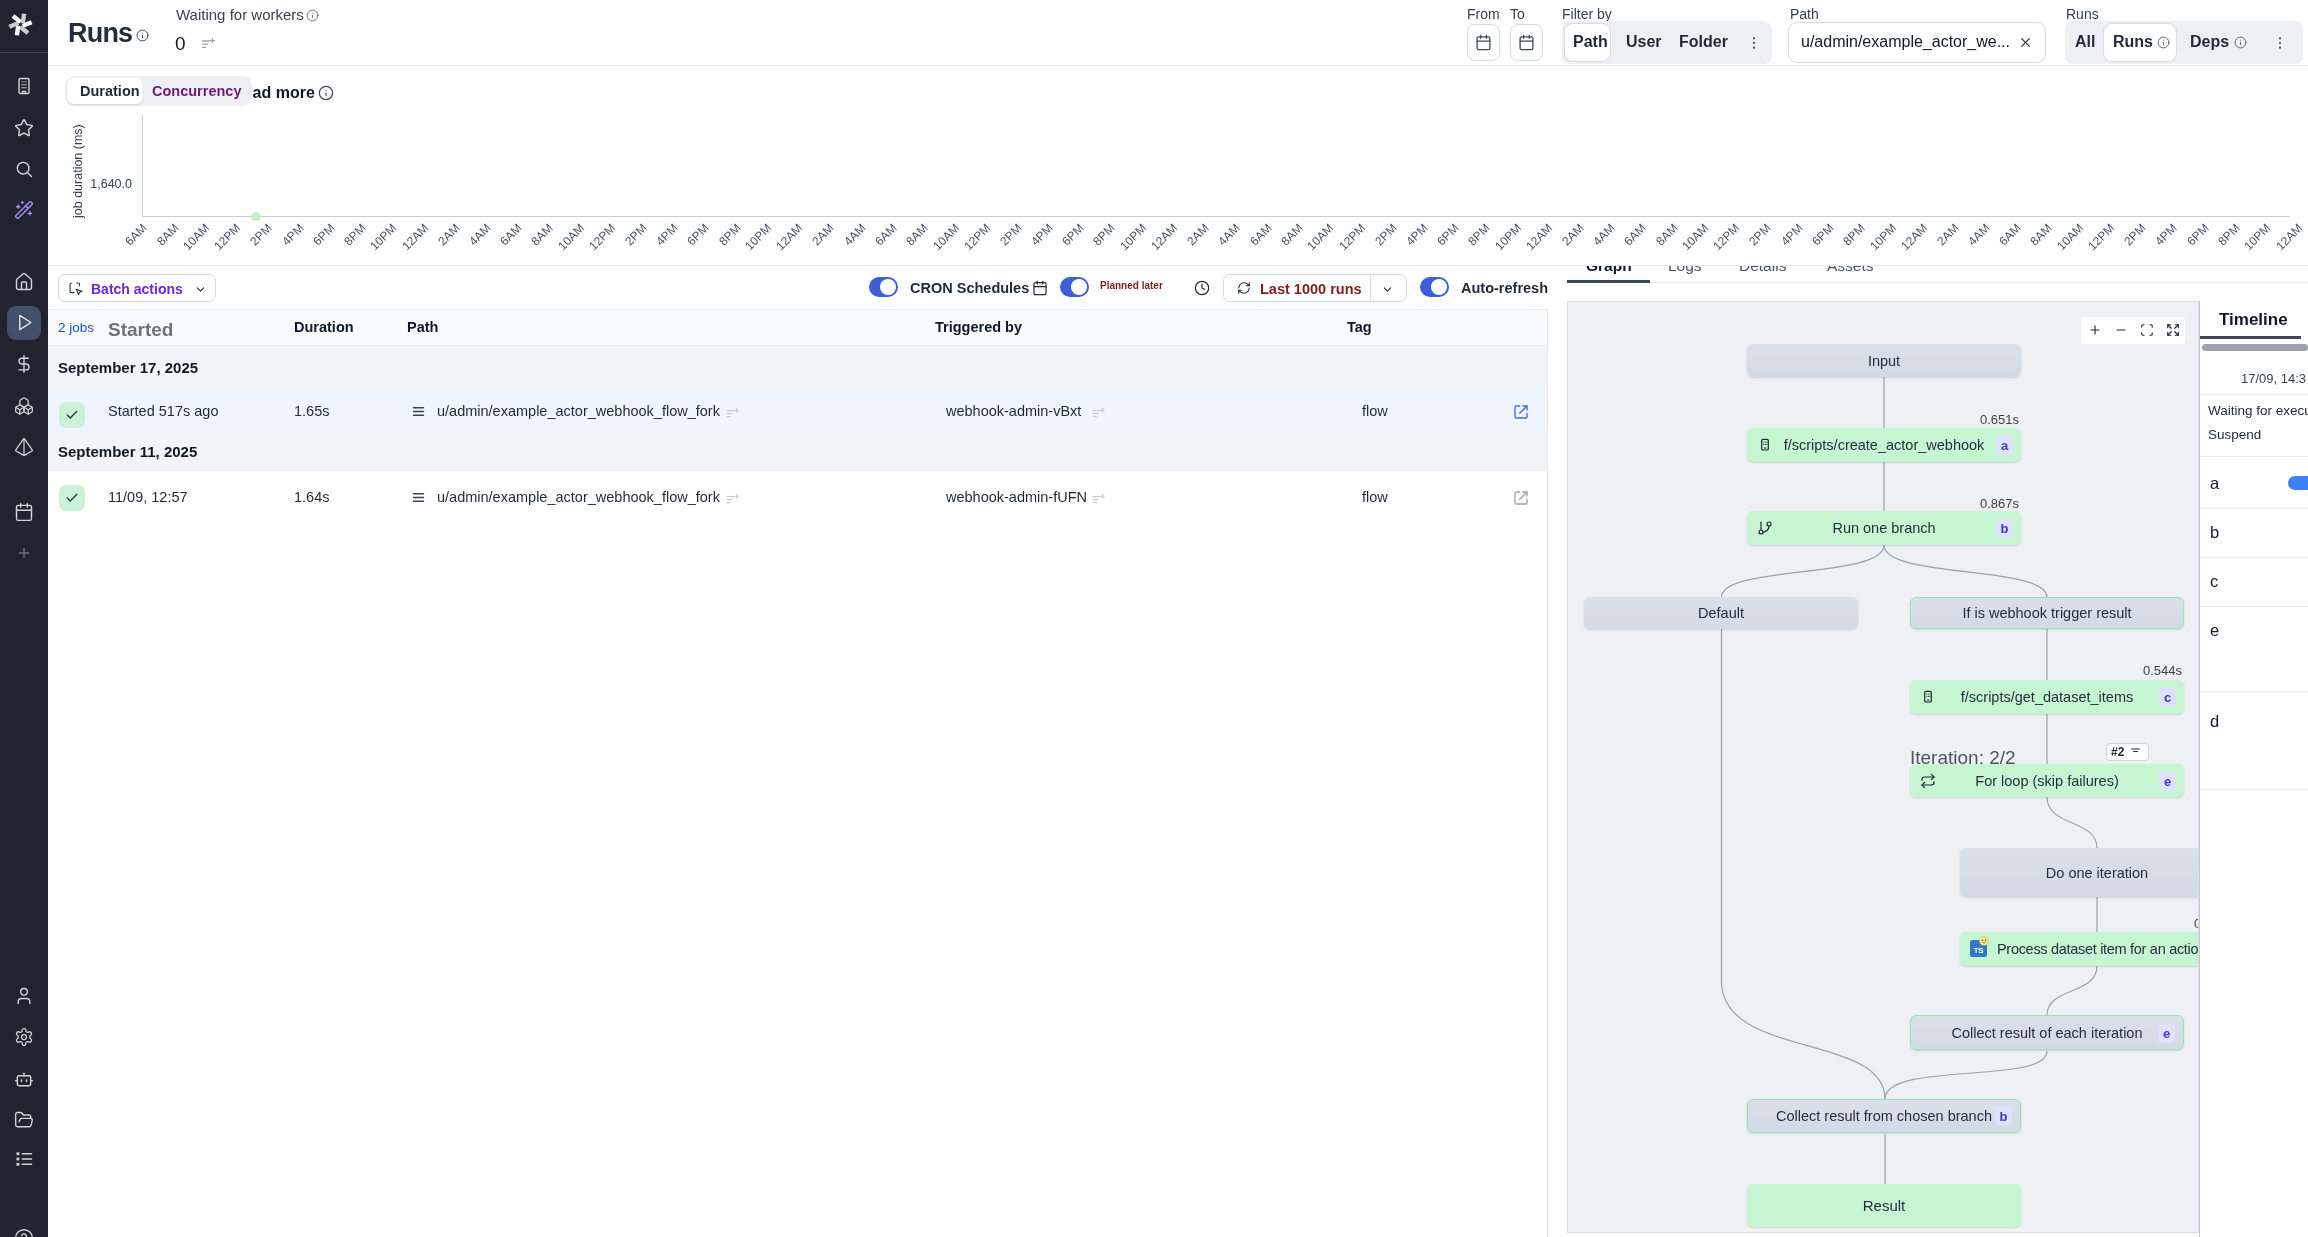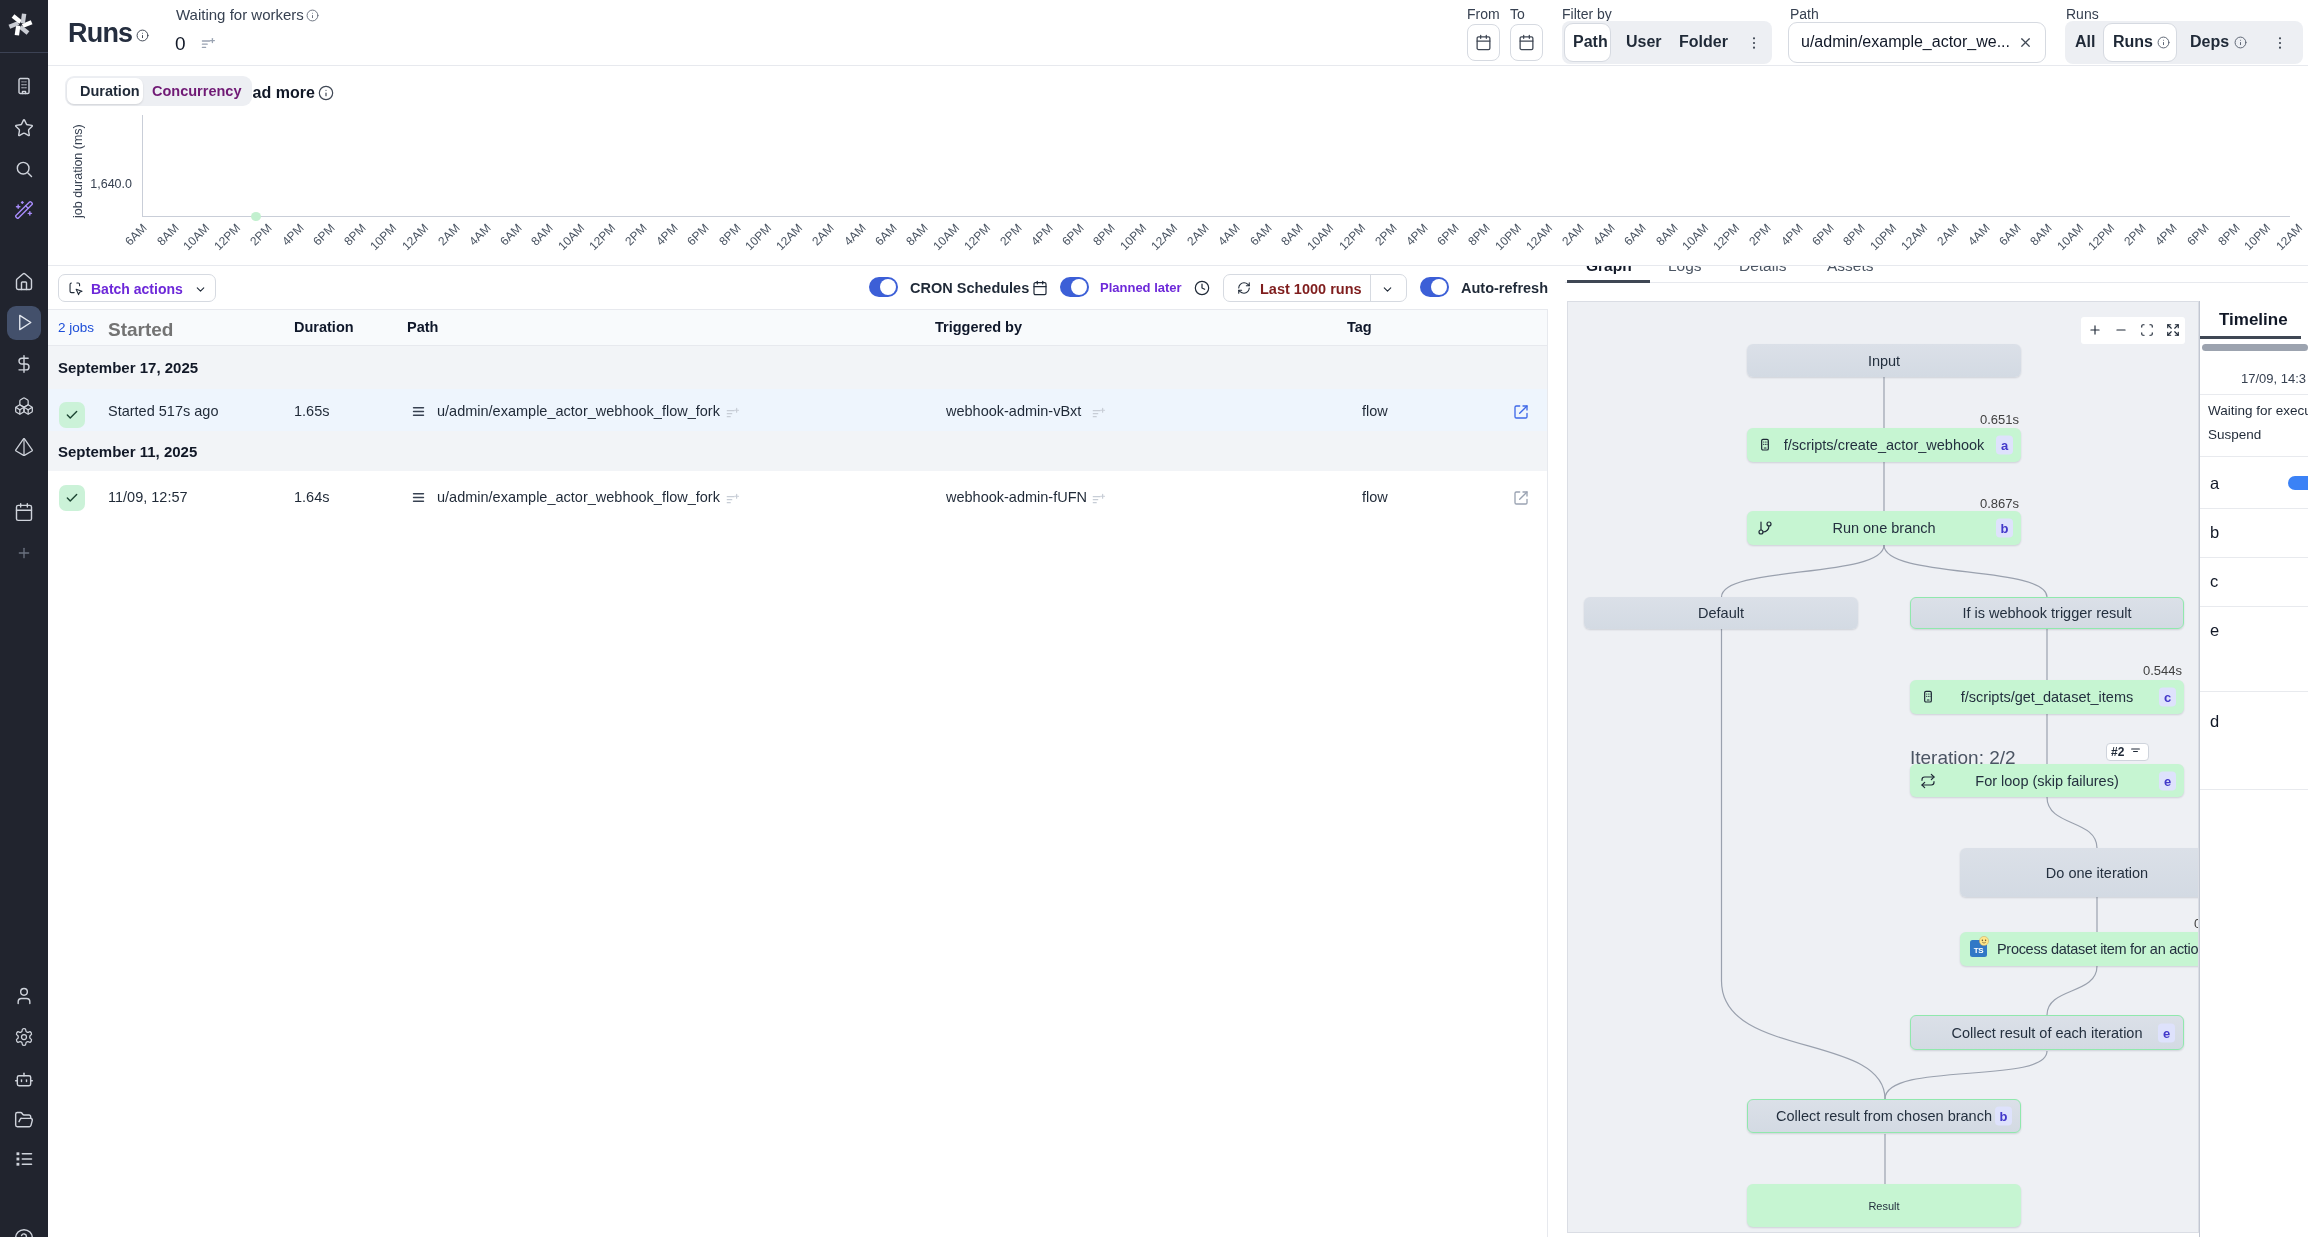--- a/index.html
+++ b/index.html
@@ -306,21 +306,21 @@
     </svg>
     <div class="toggle" style="left:869px;top:277px;z-index:5"></div>
     <div class="abs" style="left:910px;top:280px;font-size:14.5px;font-weight:600;color:#1f2937;z-index:5">CRON Schedules</div>
     <svg class="abs ic" style="left:1032px;top:280px;z-index:5" width="16" height="16" viewBox="0 0 24 24" fill="none" stroke="#1f2937" stroke-width="1.8" stroke-linecap="round" stroke-linejoin="round">
       <rect x="3" y="4" width="18" height="18" rx="2"></rect>
       <path d="M16 2v4"></path>
       <path d="M8 2v4"></path>
       <path d="M3 10h18"></path>
     </svg>
     <div class="toggle" style="left:1060px;top:277px;z-index:5"></div>
-    <div class="abs" style="left:1100px;top:280px;font-size:13px;font-weight:600;color:#6d28d9;z-index:5">Planned later</div>
+    <div class="abs" style="left:1100px;top:280px;font-size:10px;font-weight:600;color:#7f1d1d;z-index:5">Planned later</div>
     <svg class="abs ic" style="left:1194px;top:280px;z-index:5" width="16" height="16" viewBox="0 0 24 24" fill="none" stroke="#1f2937" stroke-width="1.8" stroke-linecap="round" stroke-linejoin="round">
       <circle cx="12" cy="12" r="10"></circle>
       <polyline points="12 6 12 12 16 14"></polyline>
     </svg>
     <div class="abs" style="left:1223px;top:274px;width:184px;height:28px;border:1px solid #d6dae1;border-radius:7px;background:#fff;z-index:5"></div>
     <div class="abs" style="left:1370px;top:274px;width:1px;height:28px;background:#d6dae1;z-index:6"></div>
     <svg class="abs ic" style="left:1237px;top:281px;z-index:6" width="14" height="14" viewBox="0 0 24 24" fill="none" stroke="#1f2937" stroke-width="1.8" stroke-linecap="round" stroke-linejoin="round">
       <path d="M3 12a9 9 0 0 1 9-9 9.75 9.75 0 0 1 6.74 2.74L21 8"></path>
       <path d="M21 3v5h-5"></path>
       <path d="M21 12a9 9 0 0 1-9 9 9.75 9.75 0 0 1-6.74-2.74L3 16"></path>
@@ -495,21 +495,21 @@
       <div class="node ngreen" style="left:392px;top:630px;width:274px;height:34px;font-size:14.5px;justify-content:flex-start;padding-left:37px;letter-spacing:-0.3px"><span class="nicon" style="width:20px;height:22px;top:45%"><svg width="20" height="22" viewBox="0 0 20 22">
             <rect x="0" y="4" width="17" height="17" rx="2.5" fill="#3178c6"></rect>
             <text x="8.5" y="17" font-size="8" font-weight="bold" fill="#fff" text-anchor="middle" font-family="Liberation Sans">TS</text>
             <circle cx="14" cy="5" r="4.6" fill="#fde68a" stroke="#caa45f" stroke-width=".5"></circle>
             <circle cx="12.4" cy="4.2" r=".7" fill="#5b4626"></circle>
             <circle cx="15.6" cy="4.2" r=".7" fill="#5b4626"></circle>
             <path d="M12.2 6.2a2.5 2.5 0 0 0 3.6 0" stroke="#5b4626" stroke-width=".6" fill="none"></path>
           </svg></span>Process dataset item for an action</div>
       <div class="node ngray gb" style="left:342px;top:713px;width:274px;height:35px;font-size:14.5px">Collect result of each iteration<span class="badge">e</span></div>
       <div class="node ngray gb" style="left:179px;top:797px;width:274px;height:34px;font-size:14.5px">Collect result from chosen branch<span class="badge">b</span></div>
-      <div class="node ngreen" style="left:179px;top:882px;width:274px;height:43px;font-size:11px">Result</div>
+      <div class="node ngreen" style="left:179px;top:882px;width:274px;height:43px;font-size:15px">Result</div>
       <div class="dur" style="right:179px;top:110px">0.651s</div>
       <div class="dur" style="right:179px;top:194px">0.867s</div>
       <div class="dur" style="right:16px;top:361px">0.544s</div>
       <div class="dur" style="left:626px;top:614px">0.876s</div>
       <div style="position:absolute;left:342px;top:445px;font-size:19px;color:#4b5563">Iteration: 2/2</div>
       <div style="position:absolute;left:538px;top:441px;width:43px;height:18px;background:#fff;border:1px solid #cfd4dc;border-radius:4px;"></div>
       <div style="position:absolute;left:543px;top:443px;font-size:12px;font-weight:700;color:#1f2937">#2</div>
       <svg style="position:absolute;left:561px;top:443px" width="13" height="13" viewBox="0 0 20 20" fill="none" stroke="#1f2937" stroke-width="1.6" stroke-linecap="round" stroke-linejoin="round">
         <path d="M4 6h12"></path>
         <path d="M7 10h6"></path>

